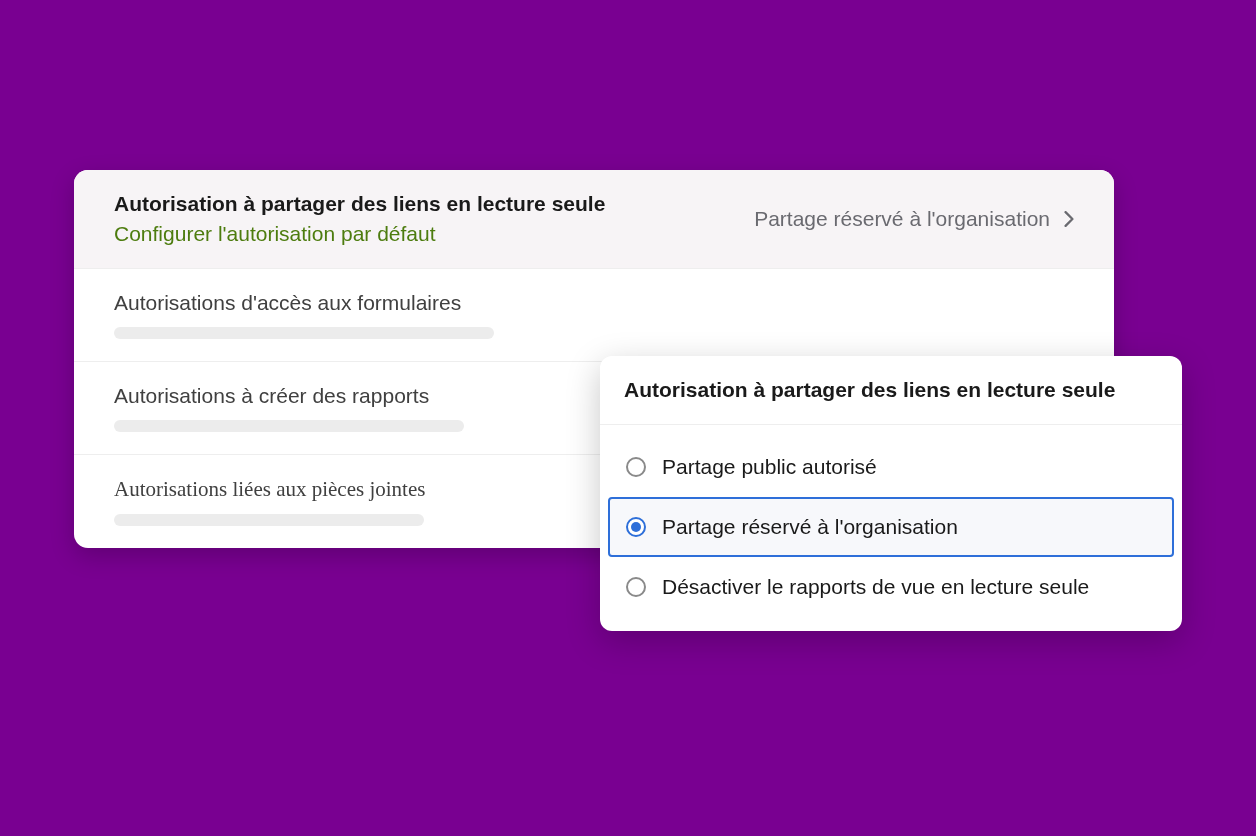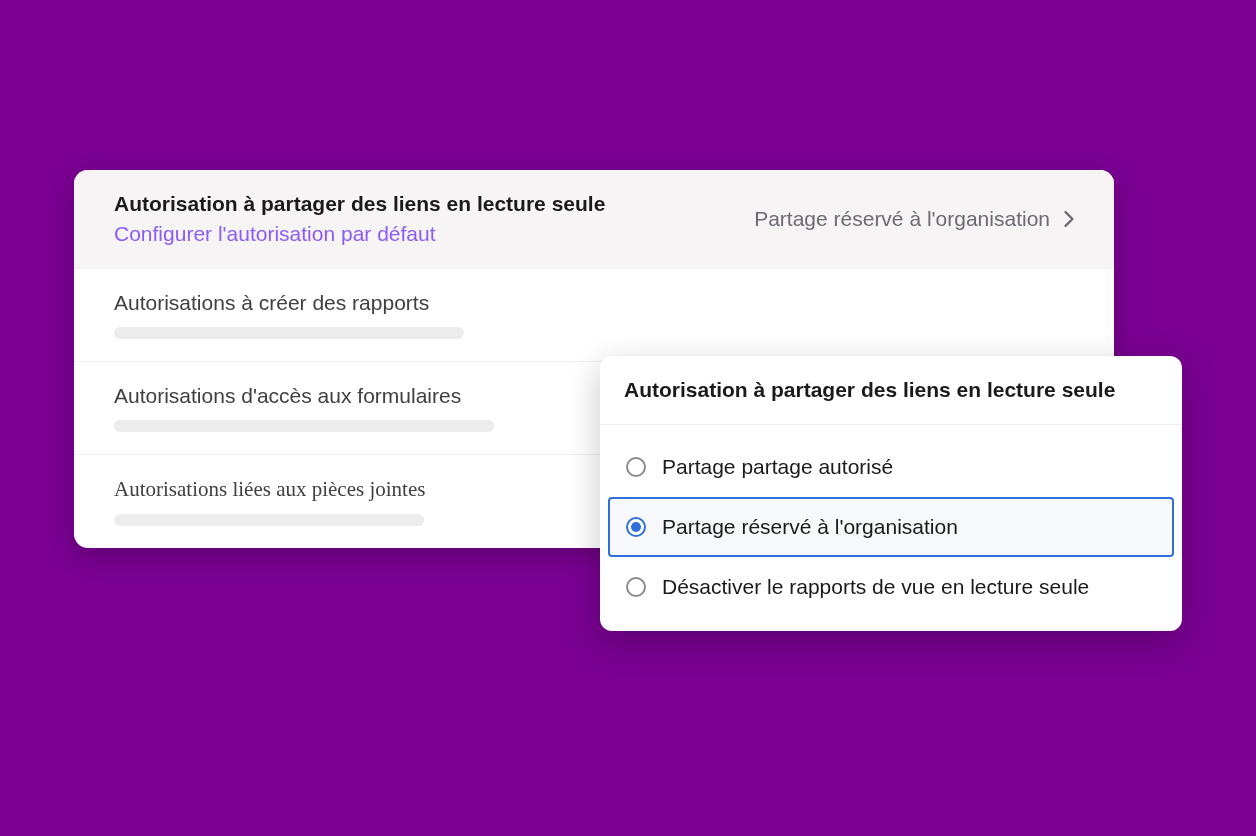--- a/index.html
+++ b/index.html
@@ -58,21 +58,21 @@
       color: #404040;
       margin-bottom: 6px;
     }
     .row-title-active {
       color: #1a1a1a;
       font-weight: 600;
     }
     .row-subtitle {
       font-size: 21px;
       font-weight: 400;
-      color: #8b5cf6;
+      color: #4d7c0f;
     }
     .row-placeholder {
       height: 12px;
       background: #ececec;
       border-radius: 6px;
       margin-top: 12px;
     }
     .row-right {
       display: flex;
       align-items: center;
@@ -162,47 +162,47 @@
       <span class="chevron">
         <svg viewBox="0 0 8 14" fill="none">
             <path d="M1 1 L7 7 L1 13" stroke="#6a6a70" stroke-width="2" stroke-linecap="round" stroke-linejoin="round"></path>
           </svg>
       </span>
     </div>
   </div>
 
   <div class="row">
     <div class="row-left">
+      <div class="row-title">Autorisations d'accès aux formulaires</div>
+      <div class="row-placeholder" style="width:380px"></div>
+    </div>
+  </div>
+
+  <div class="row">
+    <div class="row-left">
       <div class="row-title">Autorisations à créer des rapports</div>
       <div class="row-placeholder" style="width:350px"></div>
-    </div>
-  </div>
-
-  <div class="row">
-    <div class="row-left">
-      <div class="row-title">Autorisations d'accès aux formulaires</div>
-      <div class="row-placeholder" style="width:380px"></div>
     </div>
   </div>
 
   <div class="row">
     <div class="row-left">
       <div class="row-title">Autorisations liées aux pièces jointes</div>
       <div class="row-placeholder" style="width:310px"></div>
     </div>
   </div>
 </div>
 
 <div class="popover">
   <div class="popover-header">Autorisation à partager des liens en lecture seule</div>
   <div class="popover-body">
 
     <div class="option">
       <span class="radio"></span>
-      <span>Partage partage autorisé</span>
+      <span>Partage public autorisé</span>
     </div>
 
     <div class="option option-selected">
       <span class="radio radio-selected"></span>
       <span>Partage réservé à l'organisation</span>
     </div>
 
     <div class="option">
       <span class="radio"></span>
       <span>Désactiver le rapports de vue en lecture seule</span>

